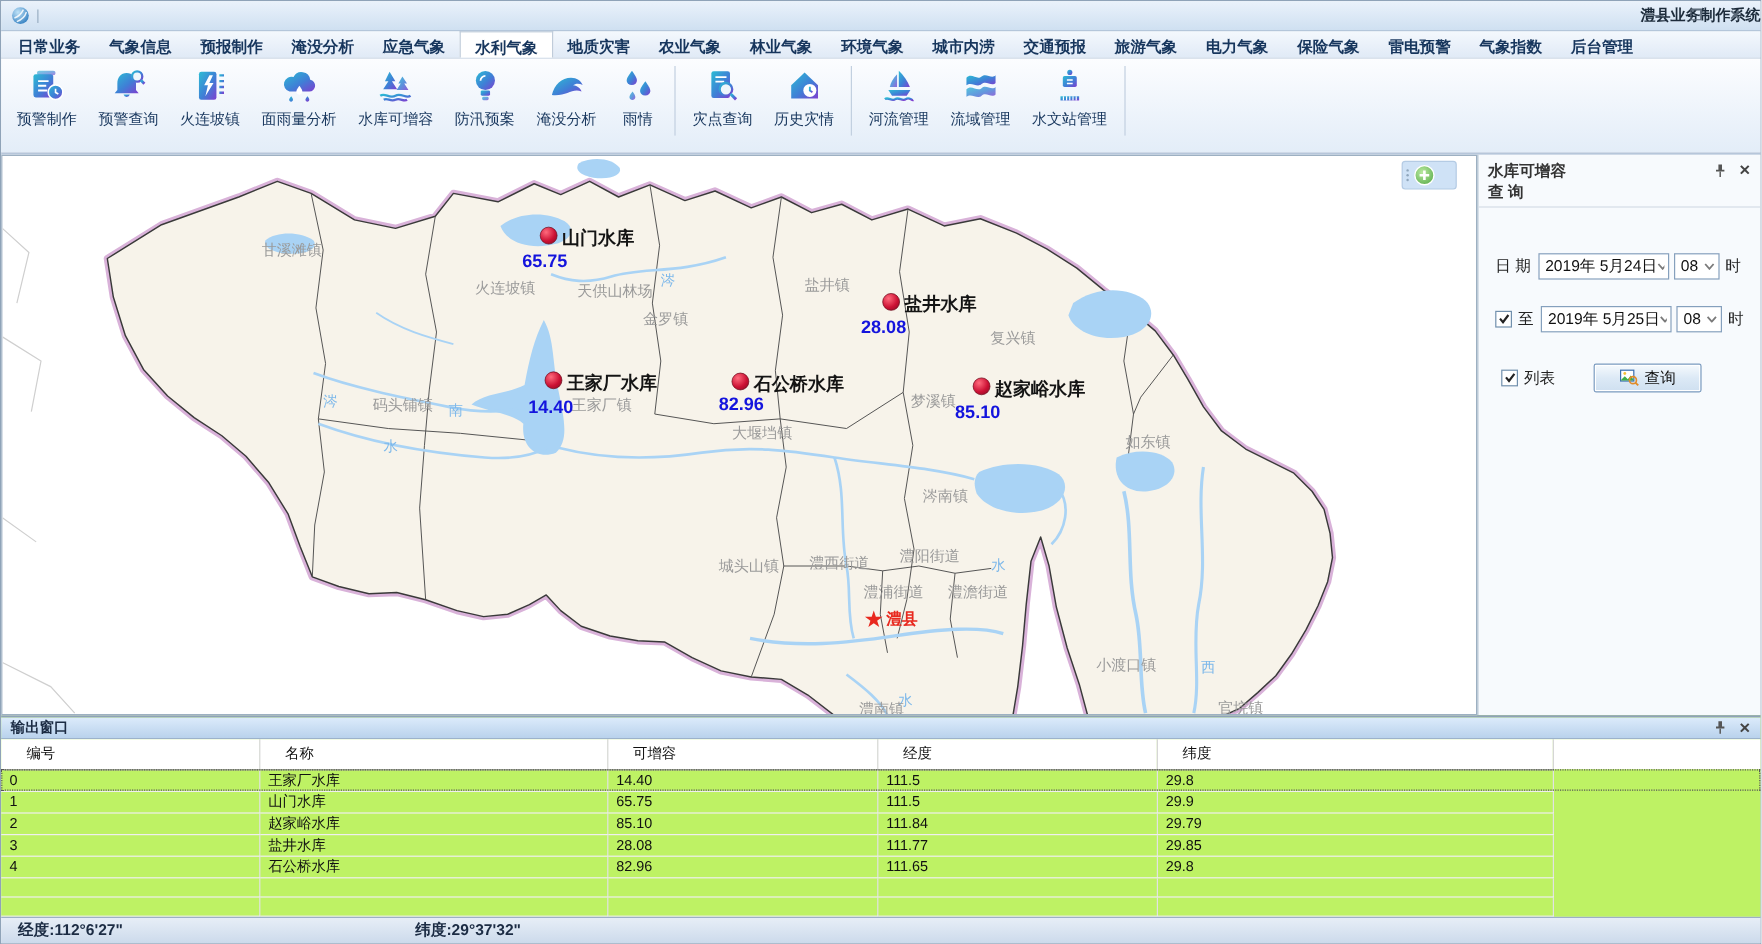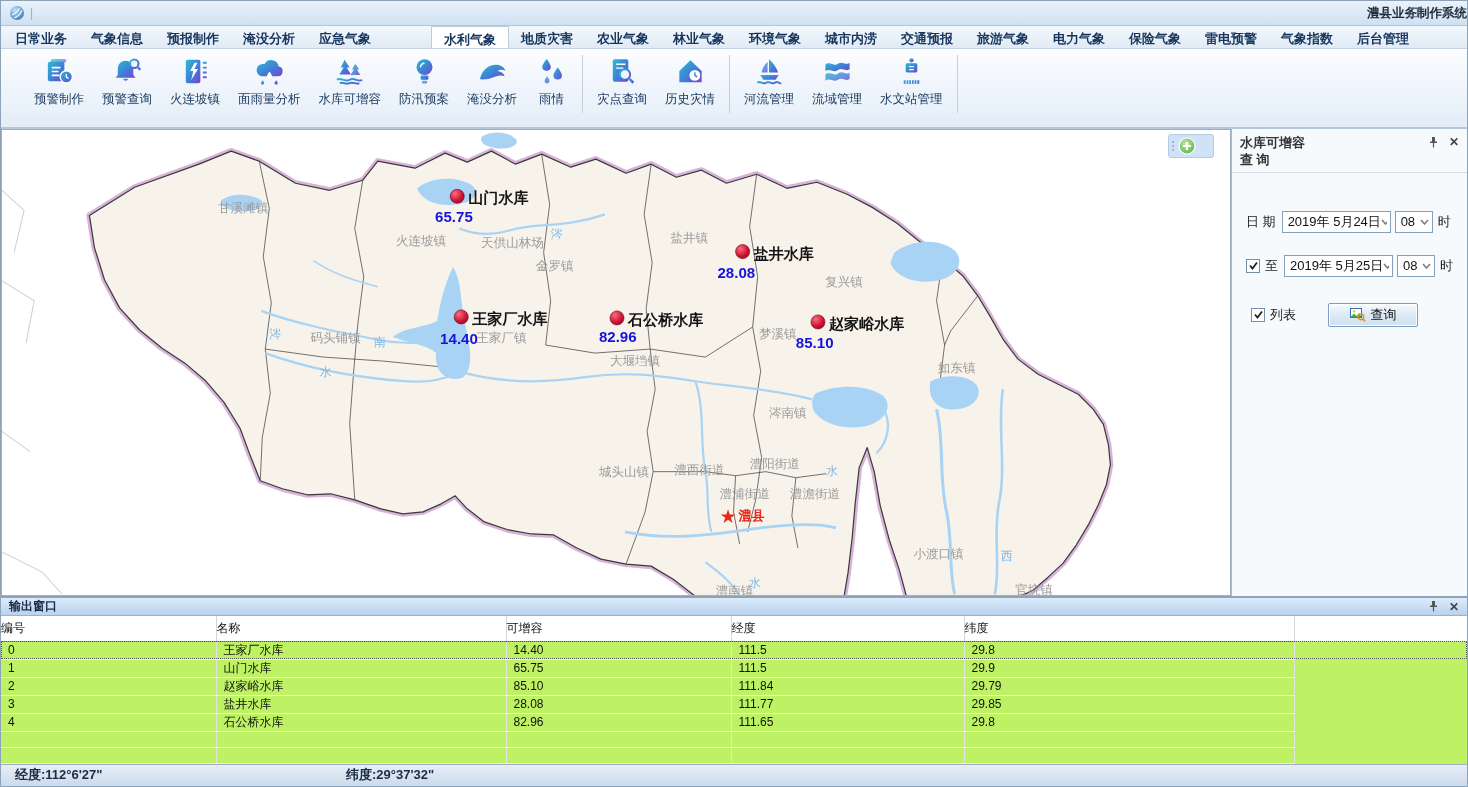--- a/index.html
+++ b/index.html
@@ -16,25 +16,25 @@
   .icon-sep { color:#9ab0c4; font-size:12px; margin-right:6px; }
   .win-title { position:absolute; left:0; right:0; text-align:right;
     font-size:12.5px; font-weight:bold; color:#1c2b3a; pointer-events:none;margin-left:20px; }
   .win-btns { margin-left:auto; display:flex; gap:22px; z-index:2; padding-right:8px; }
   .win-btn { color:#5d6b7a; font-size:12px; font-weight:bold; cursor:default; line-height:1; }
 
   
   .menubar { height:23px; flex:0 0 23px; display:flex; align-items:stretch;
     background:linear-gradient(#f4f8fd,#e0eaf6); border-bottom:1px solid #c6d3e2; padding-left:2px;font-family:Liberation Serif, serif; }
   .menu-item { padding:4px 12px 0; font-size:13px; color:#17365d; font-weight:600; white-space:nowrap; }
-  .menu-item.active { background:#fff; border:1px solid #c0ccda; border-bottom:none;margin-left:48px; }
+  .menu-item.active { background:#fff; border:1px solid #c0ccda; border-bottom:none; }
 
   
   .toolbar { height:80px; flex:0 0 80px; display:flex; align-items:flex-start;
-    background:linear-gradient(#fcfdff,#e3edf8); border-bottom:2px solid #b6c6da; padding:5px 24px 0;text-align:right; }
+    background:linear-gradient(#fcfdff,#e3edf8); border-bottom:2px solid #b6c6da; padding:5px 4px 0;text-align:right; }
   .tool { display:flex; flex-direction:column; align-items:center; padding:1px 9px; }
   .tbicon { width:33px; height:33px; }
   .tlabel { font-size:12.5px; color:#17365d; margin-top:3px; white-space:nowrap; }
   .tool-sep { width:1px; background:#c2d0e0; align-self:stretch; margin:1px 5px 14px; }
 
   
   .main { flex:0 0 467px; height:467px; display:flex; }
   .map-panel { flex:1; position:relative; background:#fff; border:1px solid #9db0c2; overflow:hidden; }
   .map-svg { position:absolute; inset:0; }
   .map-zoom { position:absolute; top:4px; right:16px; width:46px; height:24px;
@@ -66,21 +66,21 @@
     background:linear-gradient(#f6fafd,#dce9f6 50%,#cfe0f0); display:flex; align-items:center;
     justify-content:center; gap:5px; font-size:13px; color:#111; box-shadow:inset 0 0 0 1px #fff; }
 
   
   .output { flex:0 0 161px; border-top:2px solid #8ea2b8; display:flex; flex-direction:column; background:#bef264; }
   .output-header { height:18px; flex:0 0 18px; display:flex; align-items:center; padding:0 8px;
     background:linear-gradient(#dcebfb,#b9d2ec); border-bottom:1px solid #9cb2ca;
     font-size:12px; font-weight:bold; color:#1c2c44; }
   .output-header .panel-tools2 { margin-left:auto; display:flex; gap:10px; }
   .out-table { border-collapse:collapse; table-layout:fixed; width:100%; font-size:12px; color:#111; }
-  .out-table th { text-align:left; font-weight:normal; height:25px; padding-left:0;
+  .out-table th { text-align:left; font-weight:normal; height:25px; padding-left:21px;
     border-right:1px solid #d6d6d6; border-bottom:1px solid #9a9a9a; background:#fff; }
   .out-table td { height:16px; padding-left:7px; border-right:1px solid #e2e2e2;
     border-bottom:1px solid #efefef; white-space:nowrap; overflow:hidden; }
   .out-table th.filler, .out-table td.filler { border-right:none; border-bottom:none; }
   tr.selected { outline:1px dotted #555; outline-offset:-1px; }
 
   
   .statusbar { flex:1; display:flex; align-items:center; background:linear-gradient(#e7eef7,#ccdaeb);
     border-top:1px solid #9cb0c6; font-size:13px; font-weight:600; color:#1c2c44; padding:0 14px; }
   .status-lon { width:331px; }

